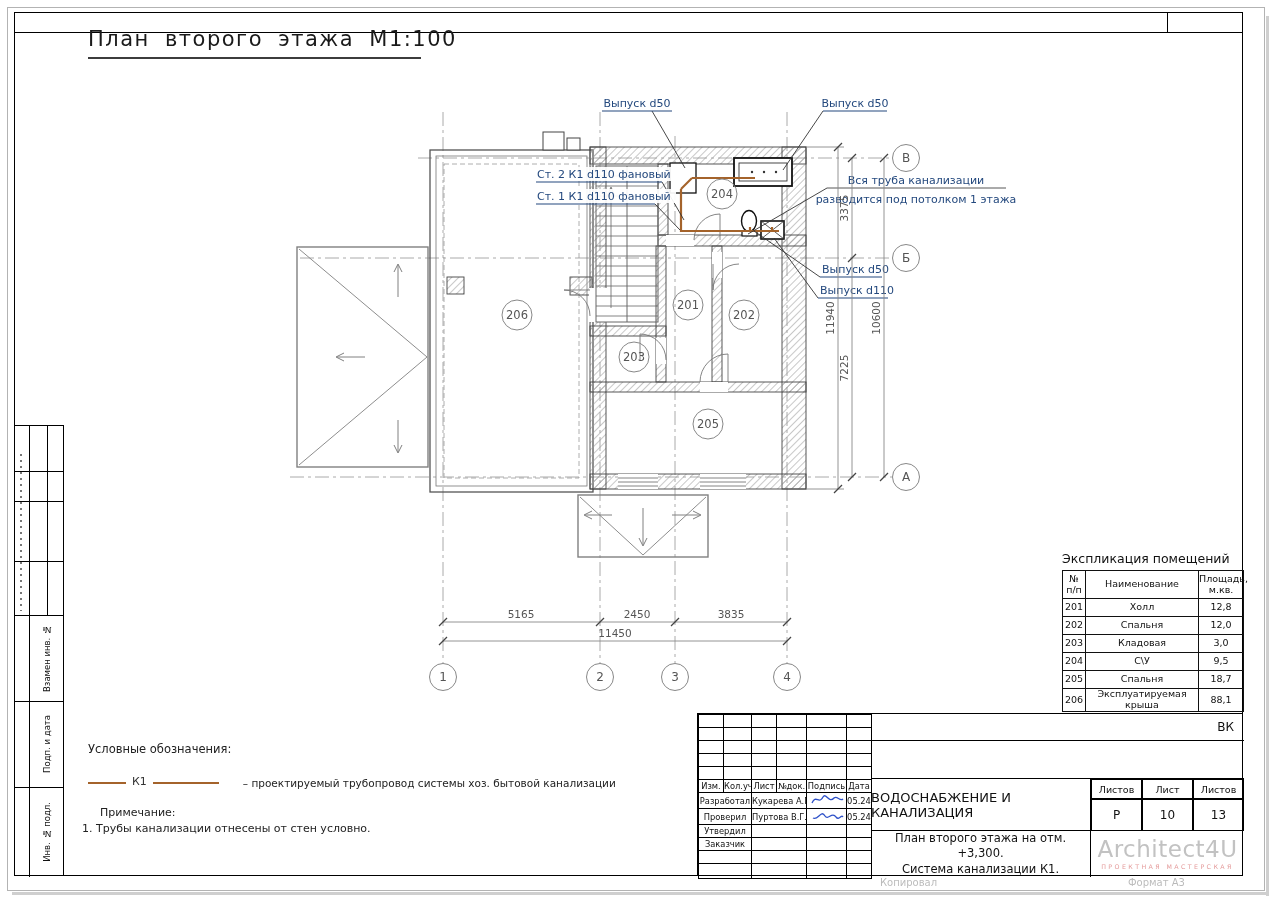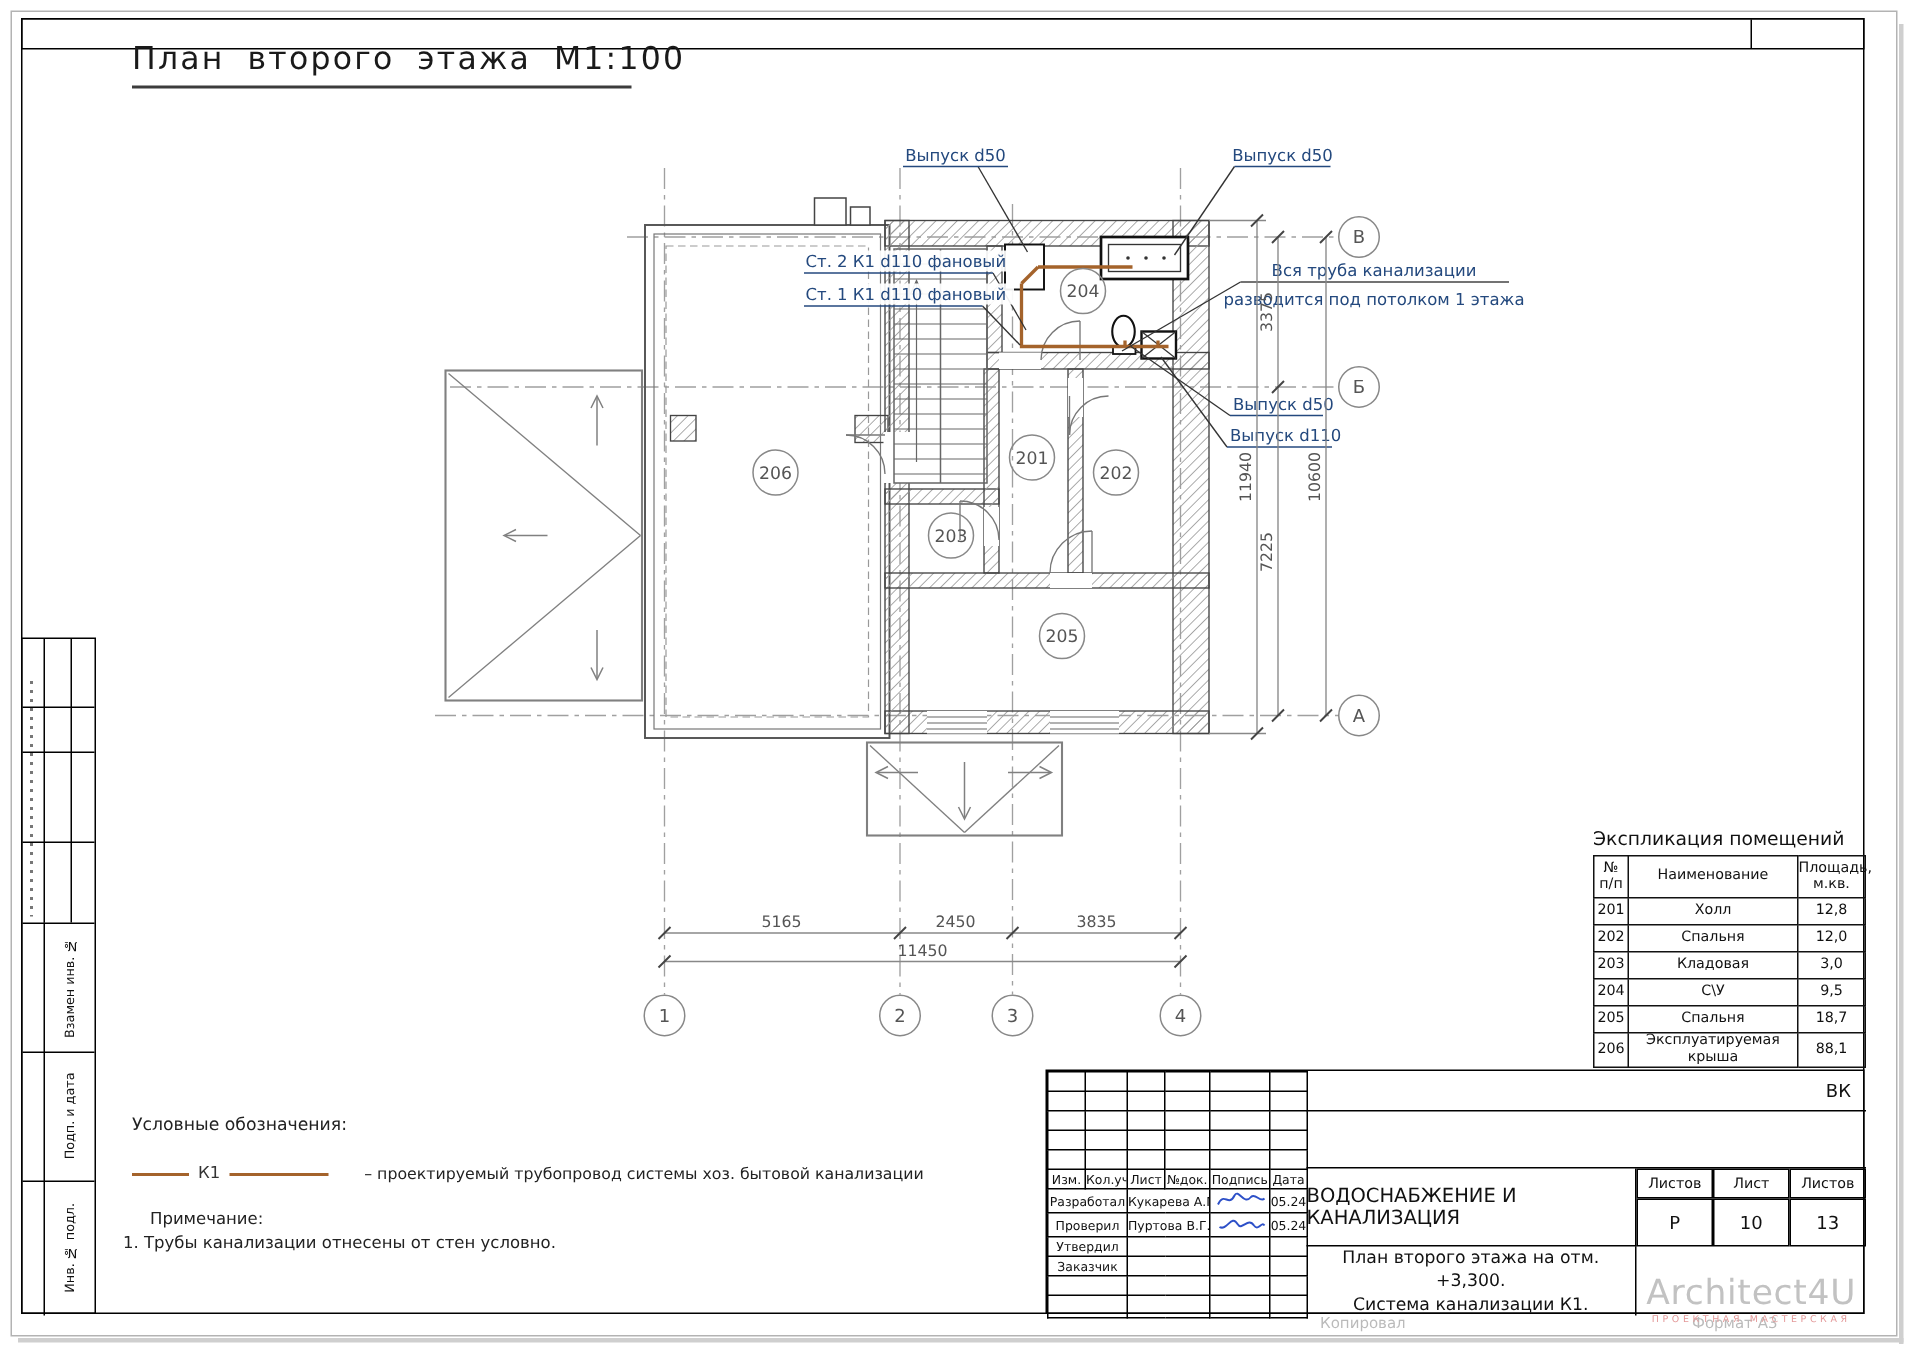--- a/index.html
+++ b/index.html
@@ -36,21 +36,21 @@
   .tblock{left:697px;top:713px;width:546px;height:163px;border:1.4px solid #000;}
   table.tb-grid{border-collapse:collapse;table-layout:fixed;width:173px;position:absolute;left:0;top:0;padding-left:32px;}
   table.tb-grid td{border:1px solid #000;padding:0;text-align:center;font-size:8.3px;color:#111;overflow:hidden;white-space:nowrap;}
   .tb-cell{position:absolute;box-sizing:border-box;}
   .vk-cell{left:173px;top:0;width:373px;height:27px;border-bottom:1.2px solid #000;font-size:12px;line-height:26px;text-align:right;padding-right:10px;}
   .mid-cell{left:173px;top:27px;width:373px;height:38px;border-bottom:1.2px solid #000;}
   .proj-title{left:173px;top:65px;width:220px;height:52px;border-right:1.2px solid #000;border-bottom:1.2px solid #000;display:flex;align-items:center;justify-content:center;font-size:13px;text-align:left;}
   .st-h{top:65px;height:20px;border:1px solid #000;font-size:9.5px;line-height:19px;text-align:center;}
   .st-v{top:85px;height:32px;border:1px solid #000;font-size:12px;line-height:31px;text-align:center;}
   .doc-title{left:173px;top:117px;width:220px;height:46px;border-right:1.2px solid #000;display:flex;flex-direction:column;align-items:center;justify-content:center;font-size:11.5px;line-height:1.35;text-align:center;}
-  .logo-cell{left:393px;top:117px;width:153px;height:46px;display:flex;flex-direction:column;align-items:center;justify-content:center;margin-top:13px;}
+  .logo-cell{left:393px;top:117px;width:153px;height:46px;display:flex;flex-direction:column;align-items:center;justify-content:center;}
   .logo-main{font-size:23px;color:#c2c2c2;letter-spacing:0.5px;line-height:1;}
   .logo-sub{font-size:6.3px;color:#e49a9a;letter-spacing:2.4px;margin-top:2px;white-space:nowrap;}
   
   .sstamp{left:14px;top:425px;width:50px;height:451px;border:1.2px solid #000;}
   .sstamp .vline{position:absolute;border-left:1px solid #000;}
   .sstamp .hline{position:absolute;left:0;width:100%;border-top:1px solid #000;}
   .rot-cell{position:absolute;left:14px;width:36px;display:flex;align-items:center;justify-content:center;}
   .rot-cell span{writing-mode:vertical-rl;transform:rotate(180deg);font-size:8.5px;color:#111;white-space:nowrap;}
   .tinymarks{position:absolute;left:5px;top:28px;width:2px;height:157px;
              background:repeating-linear-gradient(to bottom,#777 0 2px,transparent 2px 6px);}

